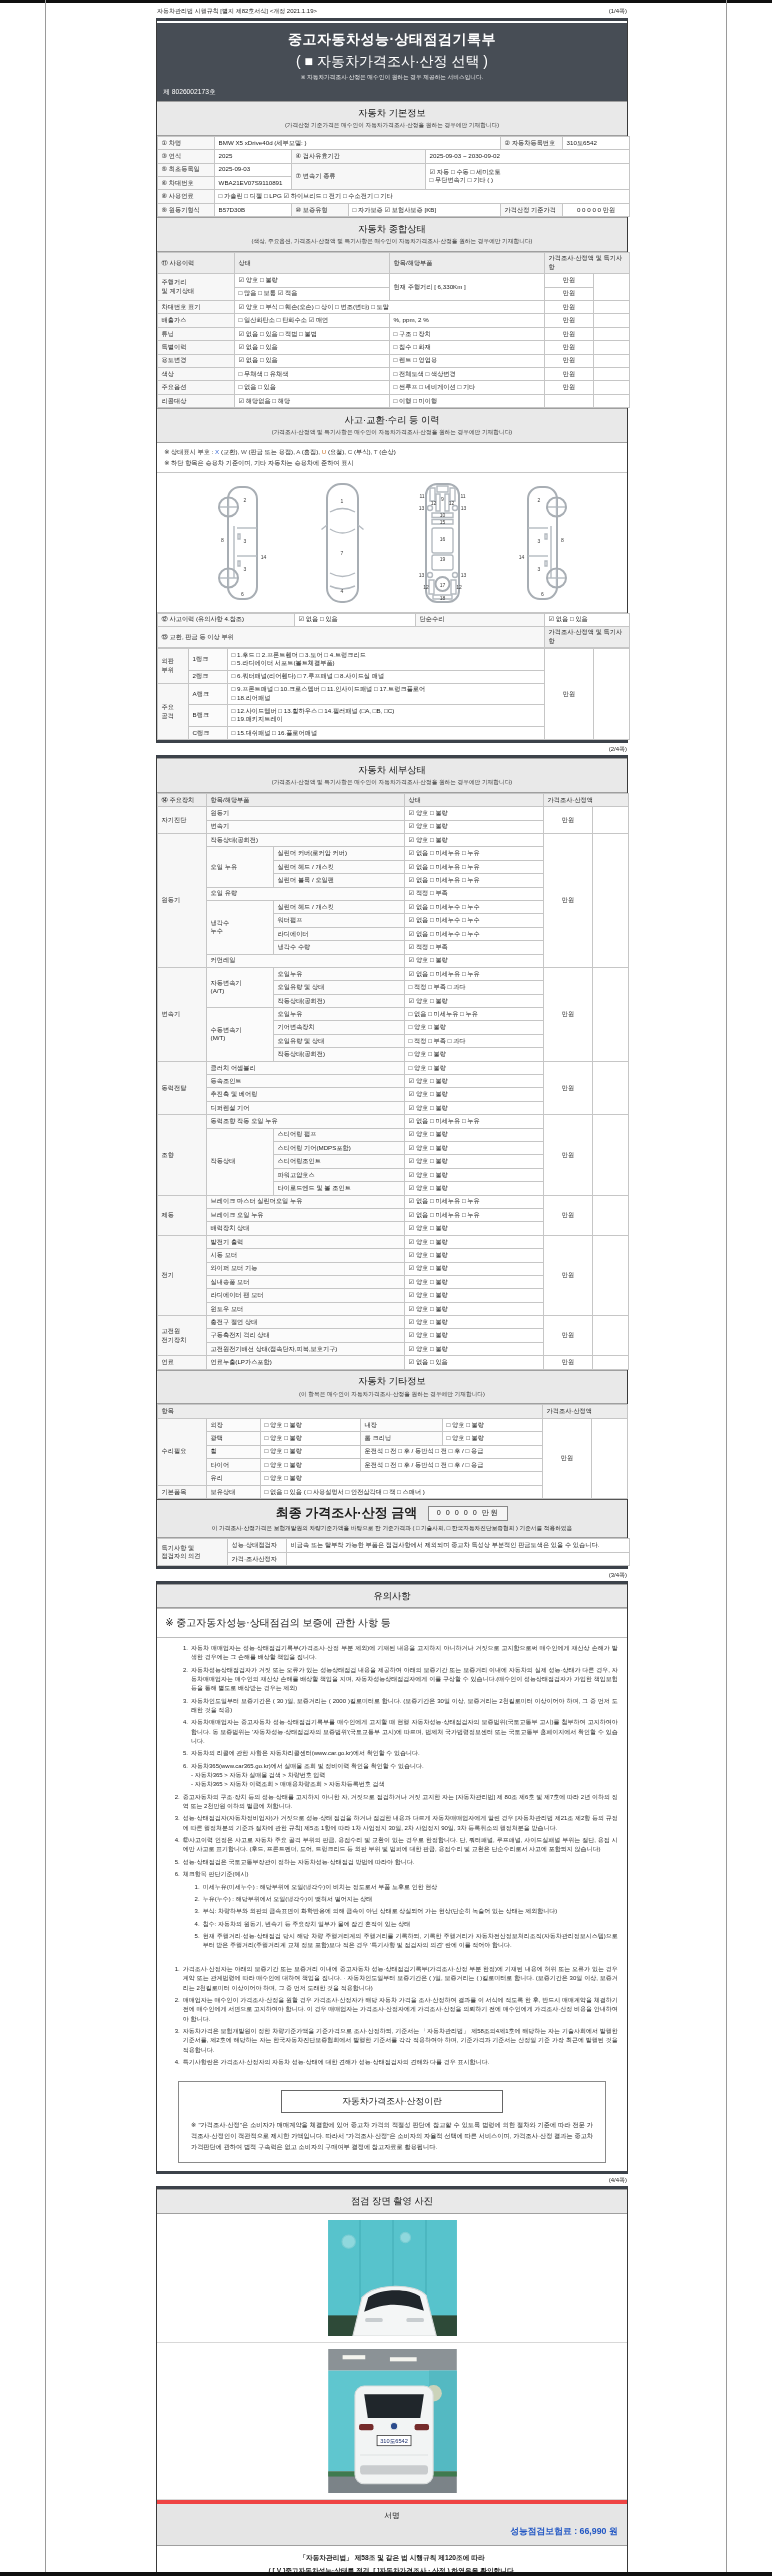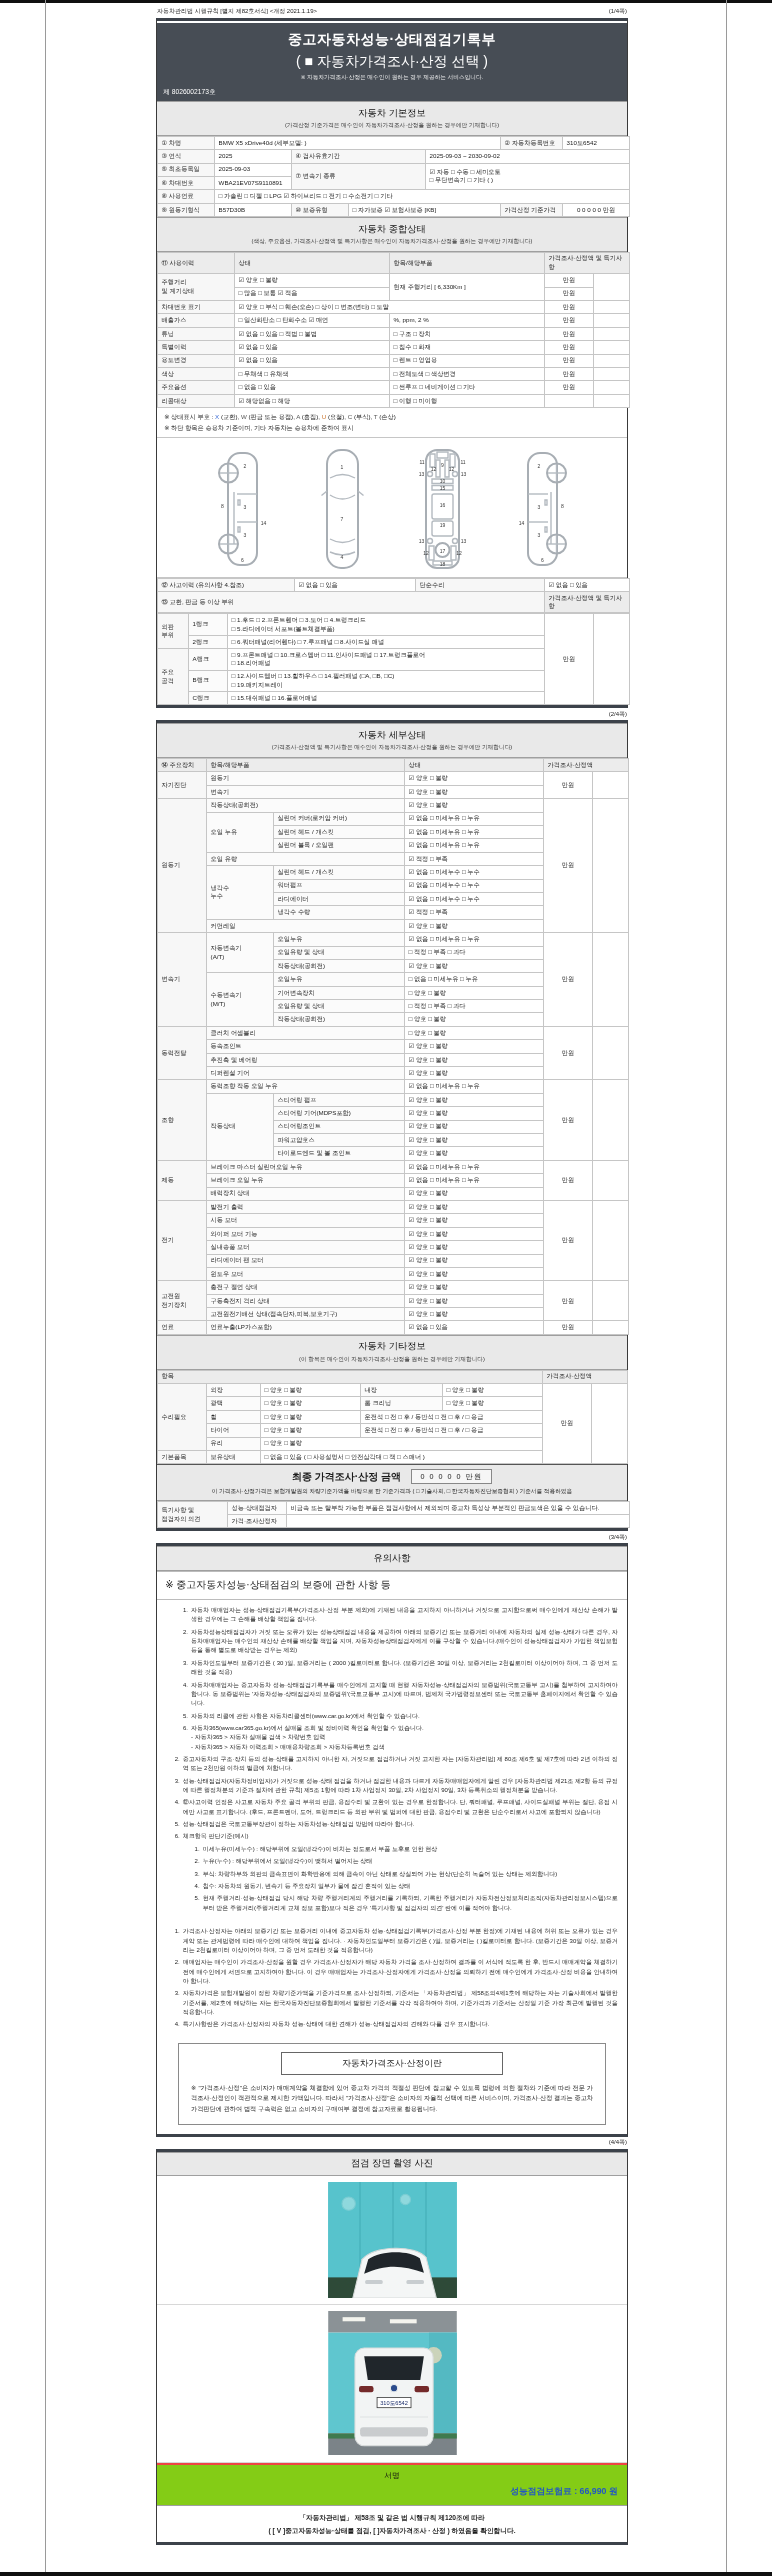--- a/index.html
+++ b/index.html
@@ -40,39 +40,39 @@
   .legend{padding:4.1px 7.2px;border-bottom:0.5px solid #c6c6c6;font-size:6.2px;line-height:1.7}
   .dg{display:flex;justify-content:center;gap:23px;padding:7.2px 0 6.2px;border-bottom:0.5px solid #c6c6c6}
   .dg-svg{width:77px;height:125px}
   .dg-svg *{vector-effect:non-scaling-stroke}
   .dg-shape{fill:none;stroke:#a8aeb4;stroke-width:2}
   .dg-thin{fill:none;stroke:#b4bac0;stroke-width:1.4}
   .dg-num{font-size:10px;fill:#3c3c3c;text-anchor:middle;font-family:"Liberation Sans","DejaVu Sans",sans-serif}
   
   .finalband{background:#e9e9e9;border-top:1px solid #555;border-bottom:0.5px solid #9f9f9f;text-align:center;padding:4.1px 2.1px}
   .fp-line{display:flex;justify-content:center;align-items:center;gap:10.3px}
-  .fp-label{font-size:10px;font-weight:bold}
+  .fp-label{font-size:13px;font-weight:bold}
   .fp-amount{border:0.5px solid #888;background:#f6f6f6;padding:1.5px 8.2px;font-size:7.2px;letter-spacing:1.5px}
   .fp-note{font-size:5.7px;margin-top:3.1px;color:#222}
   
   .nsub{border-bottom:0.5px solid #bcbcbc;border-top:0.5px solid #bcbcbc;padding:6.7px 8.2px;font-size:10px}
   .nbody{padding:6.2px 9.3px 5.2px}
   .n-item{display:flex;margin-bottom:3.1px;line-height:1.55;font-size:6px;color:#1e1e1e}
   .n-item .n-num{flex:0 0 10.3px;text-align:right;margin-right:3.1px}
   .n-item .n-tx{flex:1;text-align:justify}
   .n-item.lv0{padding-left:3.1px}
   .n-item.lv1{padding-left:11.3px}
   .n-item.lv2{padding-left:23px}
   .nbox{border:0.5px solid #8a8a8a;margin:5.2px 20.6px 8.2px;padding:8.2px 12.4px 9.3px}
   .nbox-title{border:0.5px solid #666;width:222px;margin:0 auto;text-align:center;padding:4.6px 0;font-size:8.8px;background:#fff}
   .nbox-text{margin-top:7.2px;font-size:6.2px;line-height:1.75;text-align:justify}
   
   .photo-row{display:flex;justify-content:center;padding:6.2px 0;border-bottom:0.5px solid #d8d8d8}
   
-  .signband{background:#84cc16;border-top:2px solid #ef4444;border-bottom:0.5px solid #9f9f9f;padding:6.2px 9.3px 7.2px}
+  .signband{background:#e5e5e5;border-top:4px solid #ef4444;border-bottom:0.5px solid #9f9f9f;padding:6.2px 9.3px 7.2px}
   .sign-title{text-align:center;font-size:7.7px;color:#111}
   .sign-fee{text-align:right;font-size:8.8px;font-weight:bold;color:#2257c4;margin-top:5.2px}
   .confirm{text-align:center;padding:6.2px 3.1px 4.1px;font-size:6.7px;font-weight:bold;line-height:1.9}
 </style>
 </head>
 <body>
 
 <div class="frame-top"></div>
 <div class="frame-left"></div>
 <div class="frame-right"></div>
@@ -231,20 +231,24 @@
               <td class="k-l">리콜대상</td>
               <td class="k-v">☑ 해당없음   □ 해당</td>
               <td class="k-v">□ 이행   □ 미이행</td>
               <td class="k-p"></td>
               <td class="k-b"></td>
             </tr>
           </tbody>
         </table>
       </div>
 
+    <div class="band">
+      <div class="bt">사고·교환·수리 등 이력</div>
+      <div class="bs">(가격조사·산정액 및 특기사항은 매수인이 자동차가격조사·산정을 원하는 경우에만 기재합니다)</div>
+    </div>
     <div class="legend">
       <div><span style="color: rgb(34, 34, 34);">※ 상태표시 부호 : </span><span style="color: rgb(59, 107, 214);">X</span><span style="color: rgb(34, 34, 34);"> (교환), </span><span style="color: rgb(85, 85, 85);">W</span><span style="color: rgb(34, 34, 34);"> (판금 또는 용접), </span><span style="color: rgb(85, 85, 85);">A</span><span style="color: rgb(34, 34, 34);"> (흠집), </span><span style="color: rgb(201, 114, 42);">U</span><span style="color: rgb(34, 34, 34);"> (요철), </span><span style="color: rgb(85, 85, 85);">C</span><span style="color: rgb(34, 34, 34);"> (부식), </span><span style="color: rgb(85, 85, 85);">T</span><span style="color: rgb(34, 34, 34);"> (손상)</span></div>
       <div>※ 하단 항목은 승용차 기준이며, 기타 자동차는 승용차에 준하여 표시</div>
     </div>
 
     <div class="dg">
       <svg class="dg-svg" viewBox="0 0 110 250" style="font-size:12px">
         <rect class="dg-shape" x="26" y="14" width="58" height="224" rx="24"></rect>
         <line class="dg-thin" x1="38" y1="92" x2="38" y2="196"></line>
         <line class="dg-thin" x1="84" y1="96" x2="44" y2="96"></line>

